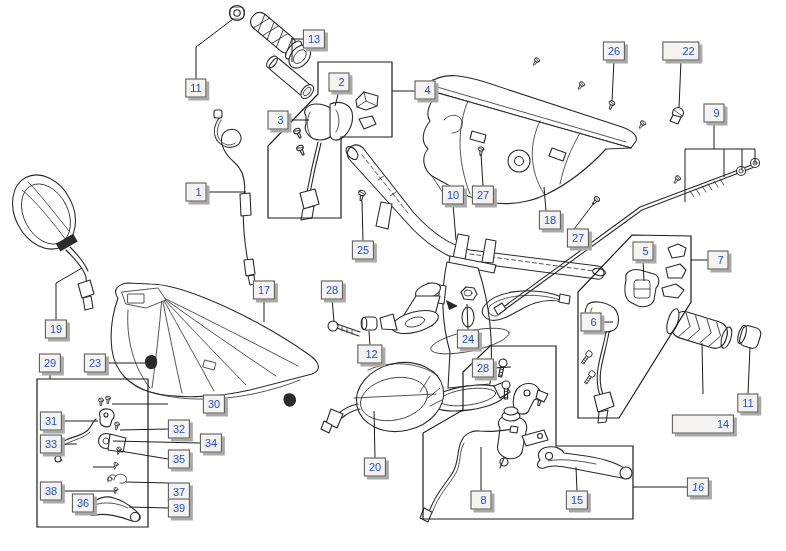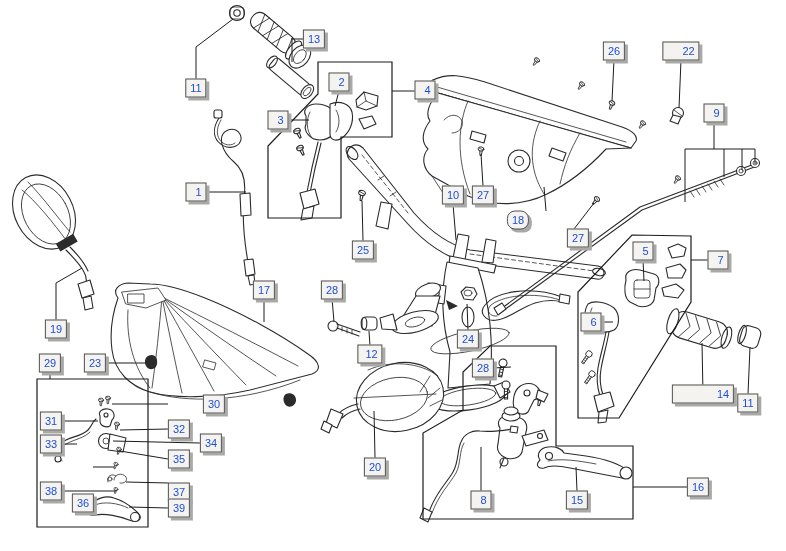--- a/index.html
+++ b/index.html
@@ -344,25 +344,25 @@
       <div class="callout" style="left: 643px; top: 251px;">5</div>
       <div class="callout" style="left: 591px; top: 322px;">6</div>
       <div class="callout" style="left: 718px; top: 260px;">7</div>
       <div class="callout" style="left: 481px; top: 500px;">8</div>
       <div class="callout" style="left: 714px; top: 113px;">9</div>
       <div class="callout" style="left: 453px; top: 195px;">10</div>
       <div class="callout" style="left: 196px; top: 88px;">11</div>
       <div class="callout" style="left: 748px; top: 403px;">11</div>
       <div class="callout" style="left: 370px; top: 354px; padding-left: 7px;">12</div>
       <div class="callout" style="left: 314px; top: 39px;">13</div>
-      <div class="callout" style="left: 703px; top: 394px; padding-left: 44px;">14</div>
+      <div class="callout" style="left: 703px; top: 424px; padding-left: 44px;">14</div>
       <div class="callout" style="left: 577px; top: 500px;">15</div>
-      <div class="callout" style="left: 698px; top: 487px;">16</div>
+      <div class="callout" style="left: 698px; top: 487px; font-style: italic;">16</div>
       <div class="callout" style="left: 264px; top: 290px;">17</div>
-      <div class="callout" style="left: 518px; top: 220px; border-radius: 8px;">18</div>
+      <div class="callout" style="left: 550px; top: 220px;">18</div>
       <div class="callout" style="left: 56px; top: 329px;">19</div>
       <div class="callout" style="left: 375px; top: 467px;">20</div>
       <div class="callout" style="left: 332px; top: 290px;">28</div>
       <div class="callout" style="left: 681px; top: 51px; padding-left: 19px;">22</div>
       <div class="callout" style="left: 95px; top: 363px;">23</div>
       <div class="callout" style="left: 468px; top: 339px;">24</div>
       <div class="callout" style="left: 363px; top: 250px;">25</div>
       <div class="callout" style="left: 614px; top: 51px;">26</div>
       <div class="callout" style="left: 483px; top: 195px;">27</div>
       <div class="callout" style="left: 578px; top: 238px;">27</div>

